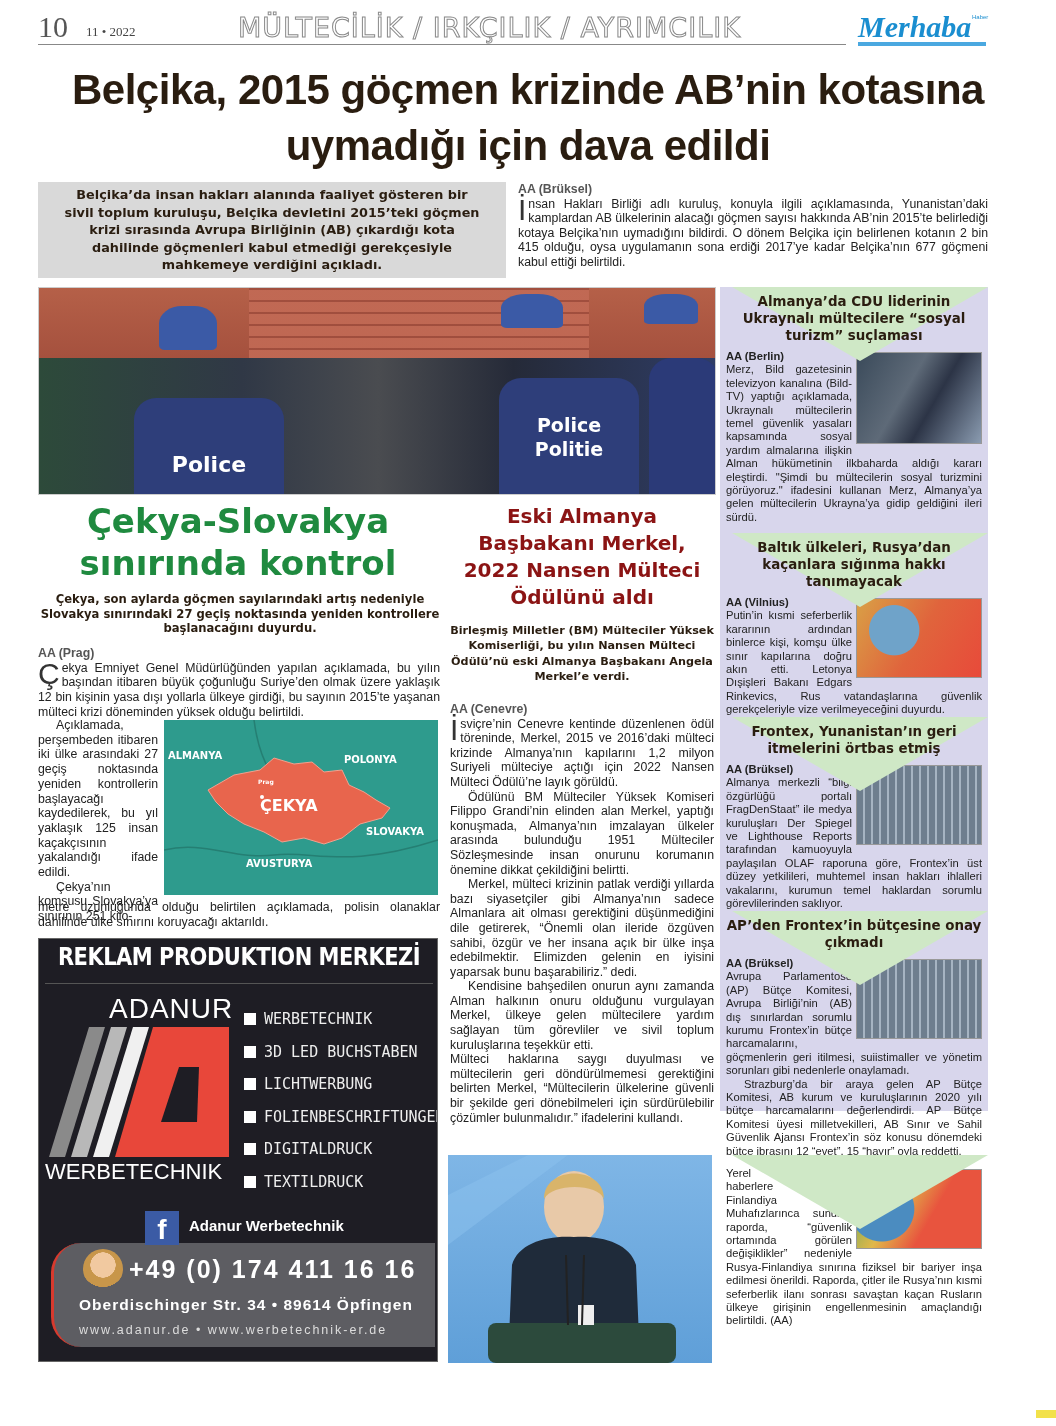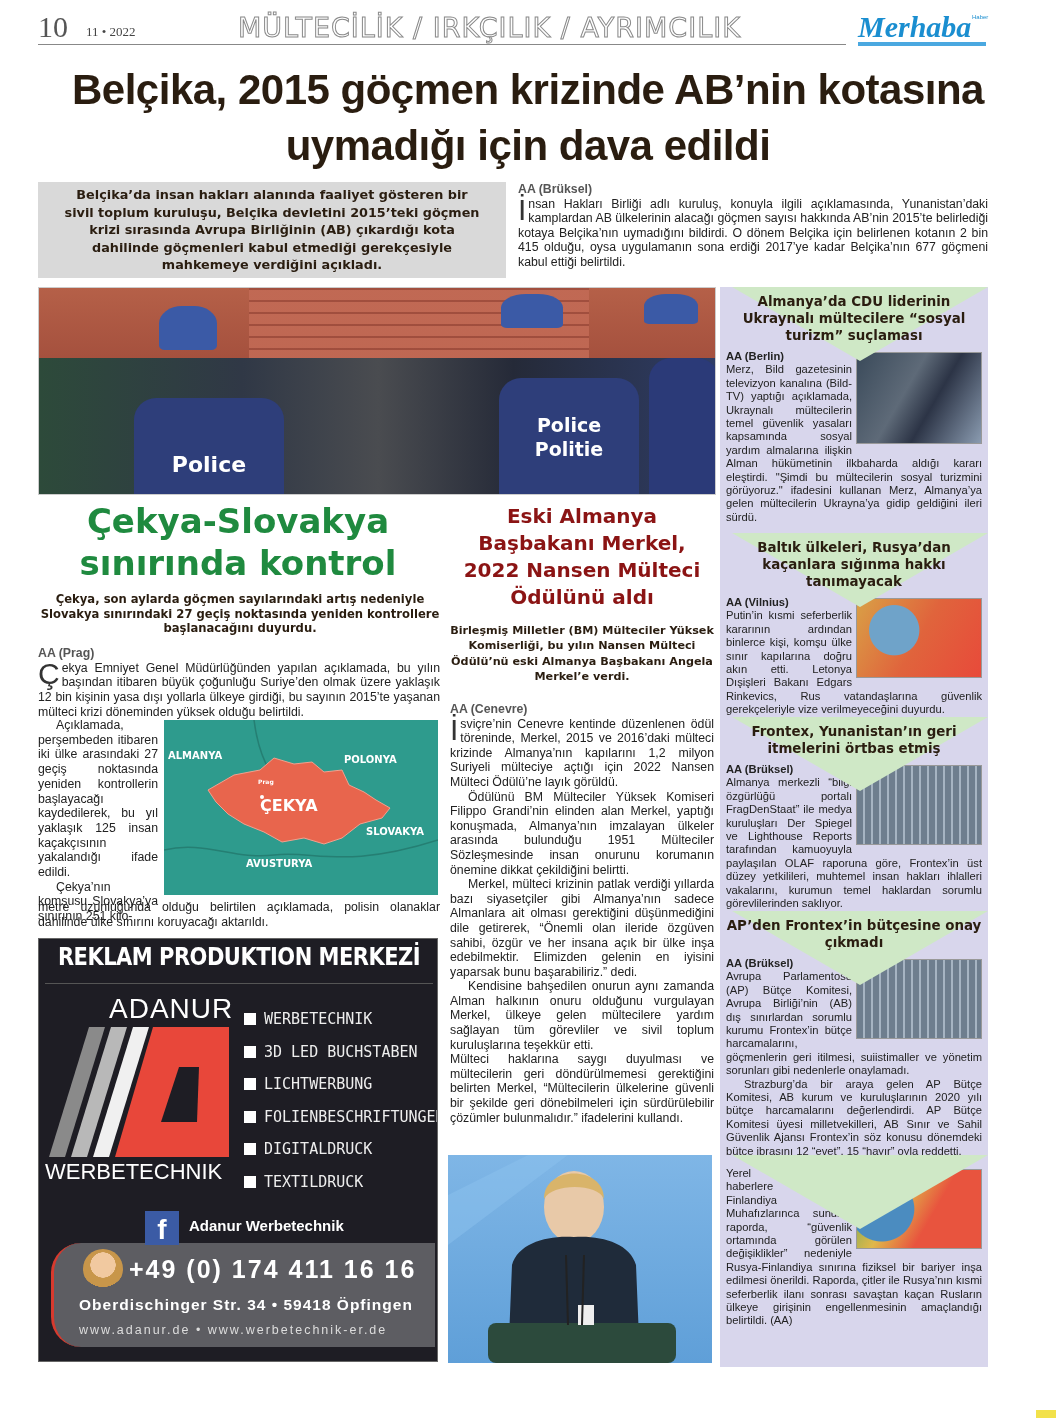--- a/index.html
+++ b/index.html
@@ -29,21 +29,21 @@
   
   #hero { left: 38px; top: 287px; width: 678px; height: 208px; overflow: hidden; border: 1px solid #ccc;
     background: linear-gradient(180deg, #b56048 0%, #a24e3c 40%, #3c3a40 55%, #2a2e3e 100%); }
   .brick { position:absolute; left: 210px; top:0; width: 340px; height: 120px; background:
     repeating-linear-gradient(0deg, #c26a55 0 10px, #9f4d3d 10px 12px); opacity: .9; }
   .crowd { position:absolute; left:0; top: 70px; width: 678px; height: 140px; background: linear-gradient(90deg, #2d4a3a 0%, #303846 30%, #4a4c50 50%, #252a38 70%, #2f3d66 100%); }
   .vest { position:absolute; background:#2e3e7a; border-radius: 22px 22px 0 0; color:#fff; font-weight:bold; text-align:center; font-family:"DejaVu Sans",sans-serif; }
   .cap { position:absolute; background:#3b5aa6; border-radius: 40% 40% 10% 10%; }
 
   
-  #sidebar { left: 720px; top: 287px; width: 268px; height: 1080px; background: #d8d6ec; }
+  #sidebar { left: 720px; top: 287px; width: 268px; height: 824px; background: #d8d6ec; }
   .sb-item { position: absolute; left: 0; width: 268px; padding: 0 6px; }
   .sb-title-wrap { position: relative; padding-top: 6px; }
   .sb-tri { position: absolute; left: 6px; top: 0; width: 0; height: 0; border-left: 128px solid transparent; border-right: 128px solid transparent; border-top: 74px solid #cfe8c6; }
   .sb-title { position: relative; text-align: center; font-family: "DejaVu Sans", sans-serif; font-weight: bold; font-size: 13.4px; line-height: 17px; color: #2a1d10; }
   .sb-body { font-size: 11.2px; line-height: 13.4px; text-align: justify; color: #222; margin-top: 6px; }
   .sb-body .dl { font-weight: bold; color: #222; display: block; }
   .sb-img { float: right; width: 126px; margin: 0 0 2px 4px; border: 1px solid #999; }
   .indent { text-indent: 18px; display: inline; }
 
   
@@ -202,21 +202,21 @@
     <li>
         <span class="sq"></span>
         <span>TEXTILDRUCK</span>
       </li>
   </ul>
   <div id="ad-panel"></div>
   <div id="ad-fb">f</div>
   <div id="ad-fb-label">Adanur Werbetechnik</div>
   <div id="ad-agent"></div>
   <div id="ad-phone">+49 (0) 174 411 16 16</div>
-  <div id="ad-addr">Oberdischinger Str. 34 • 59418 Öpfingen</div>
+  <div id="ad-addr">Oberdischinger Str. 34 • 89614 Öpfingen</div>
   <div id="ad-web">www.adanur.de • www.werbetechnik-er.de</div>
 </div>
 
 <div class="abs" id="sidebar">
 
   <div class="sb-item" style="top:0;">
     <div class="sb-title-wrap">
         <div class="sb-tri"></div>
       <div class="sb-title">Almanya’da CDU liderinin Ukraynalı mültecilere “sosyal turizm” suçlaması</div>
       </div>

